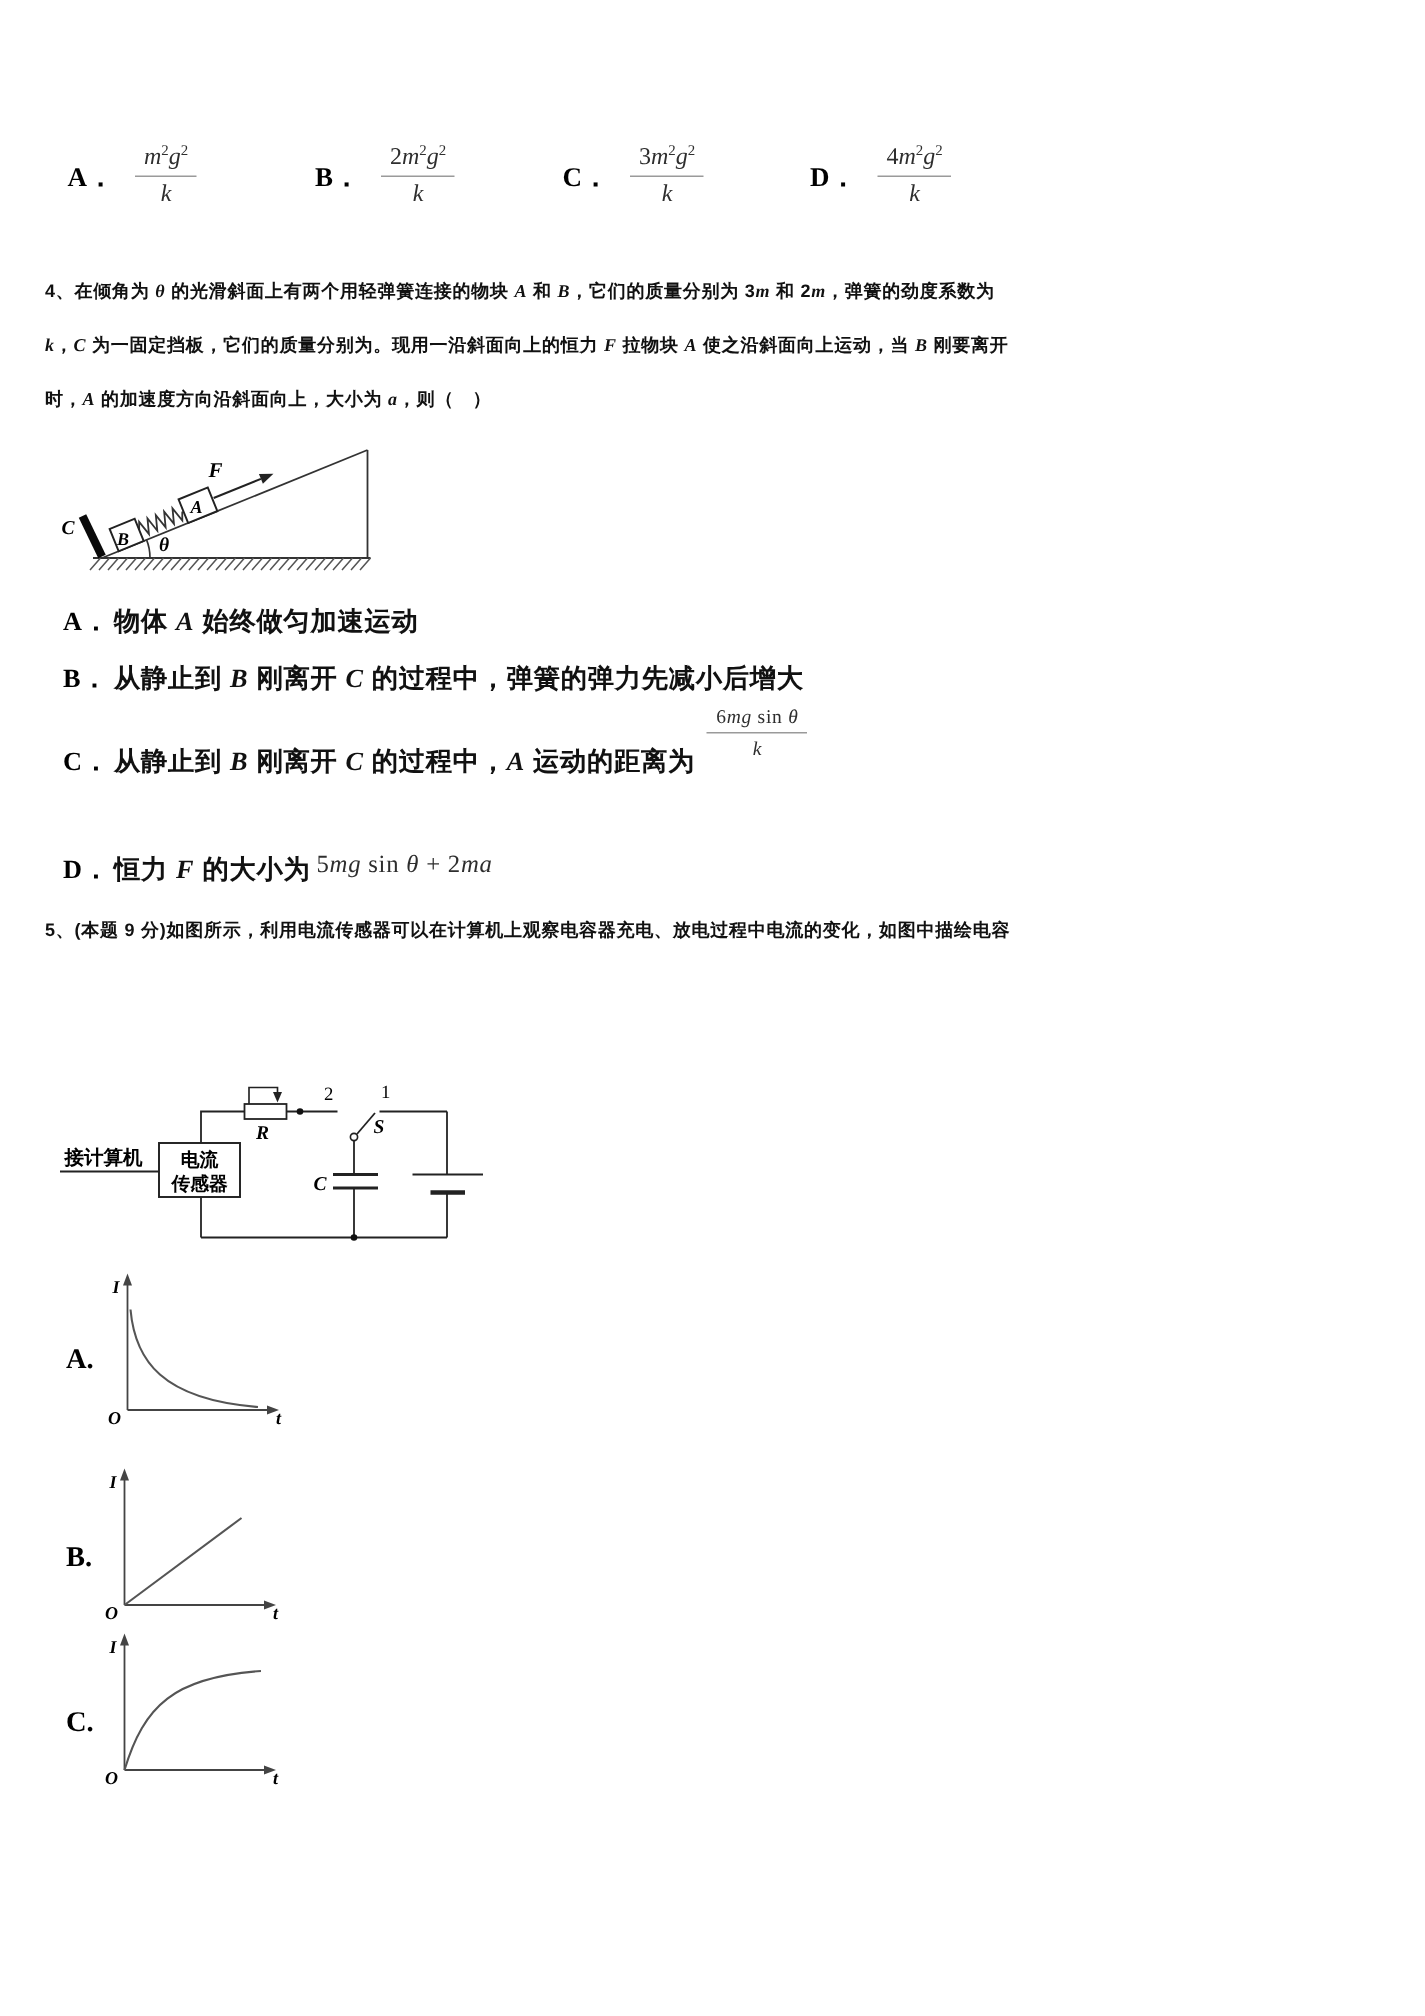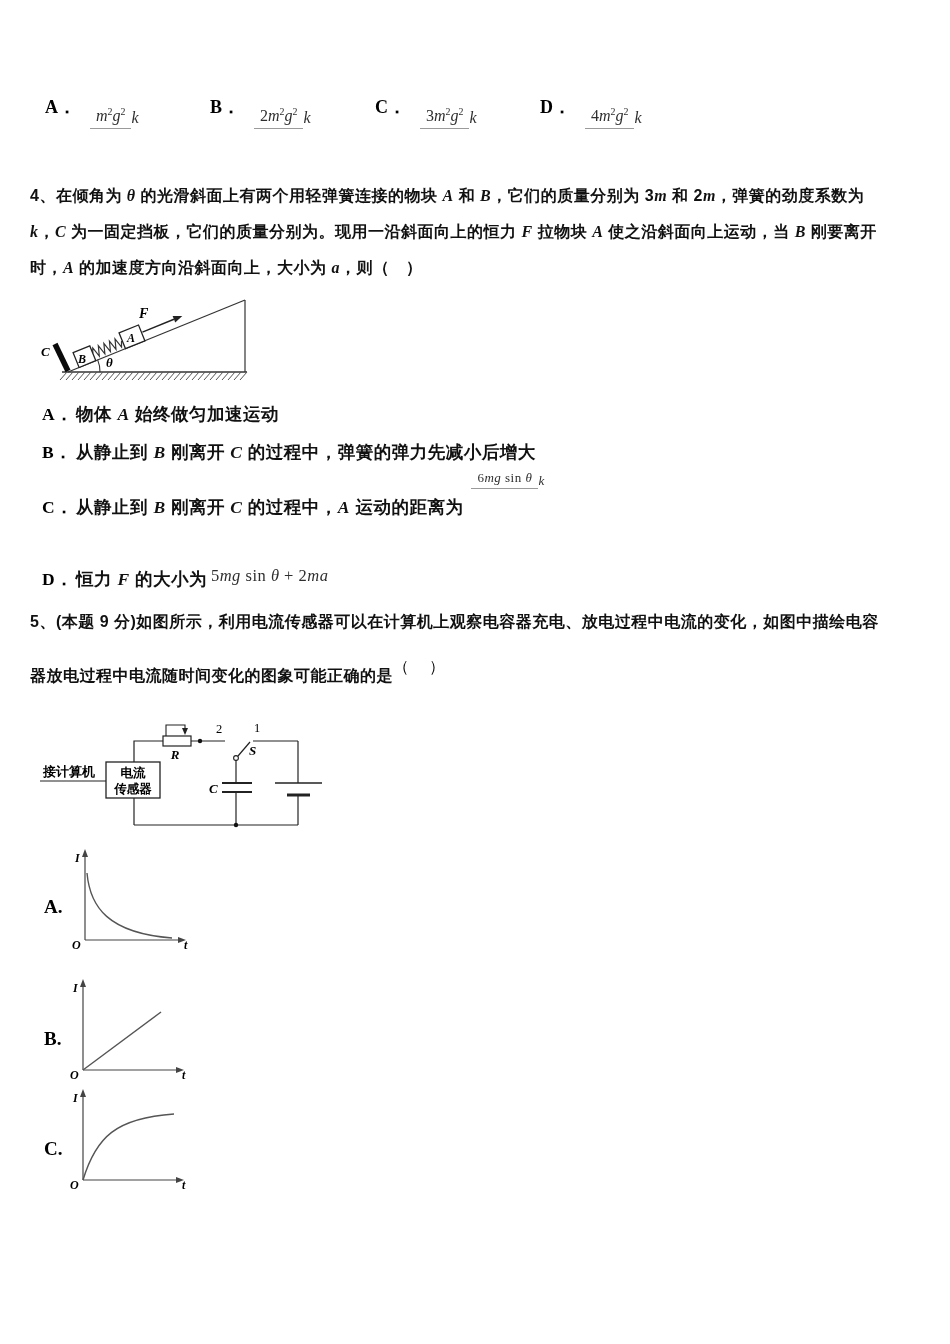--- a/index.html
+++ b/index.html
@@ -3,30 +3,30 @@
 <meta charset="utf-8">
 <style>
   html,body{margin:0;padding:0;background:#e8e8e8;}
   .page{
     position:relative;width:950px;height:1344px;margin:0 auto;
     background:#ffffff;overflow:hidden;
     font-family:"Liberation Sans","DejaVu Sans",sans-serif;
     color:#111;
   }
   
-  .cnline{position:absolute;white-space:nowrap;font-size:16px;font-weight:700;letter-spacing:.5px;}
+  .cnline{position:absolute;white-space:nowrap;font-size:12px;font-weight:700;letter-spacing:.5px;}
   .seg-i{font-style:italic;font-family:"Liberation Serif","DejaVu Serif",serif;}
   .seg-sup{font-size:.62em;vertical-align:super;font-family:"Liberation Serif","DejaVu Serif",serif;}
   .math{font-family:"Liberation Serif","DejaVu Serif",serif;font-weight:400;color:#2e2e2e;}
   .opt-letter{font-family:"Liberation Serif","DejaVu Serif",serif;font-weight:700;color:#000;}
   
   .q3-row{position:absolute;top:95px;left:45px;display:flex;}
   .q3-opt{width:165px;display:flex;align-items:flex-end;}
   .q3-opt .opt-letter{font-size:18px;margin:0 14px 10px 0;}
-  .frac{display:inline-flex;flex-direction:row;align-items:center;font-size:16px;line-height:1.25;}
+  .frac{display:inline-flex;flex-direction:column;align-items:center;font-size:16px;line-height:1.25;}
   .frac .num{padding:0 6px 2px;border-bottom:1.5px solid #9a9a9a;}
   .frac .den{padding-top:2px;font-style:italic;}
   
   .optline{position:absolute;display:flex;align-items:flex-start;font-size:17.5px;font-weight:700;letter-spacing:.5px;white-space:nowrap;}
   .optline .opt-letter{font-size:17.5px;width:34px;flex:0 0 auto;}
   .optC .optext,.optC .opt-letter{margin-top:25px;}
   .optC .frac{margin-left:8px;font-size:13px;}
   .optD .optext,.optD .opt-letter{margin-top:15px;}
   .optD .formula{font-size:16.5px;margin-left:4px;margin-top:14px;}
   
@@ -121,21 +121,20 @@
       <span class="den">k</span>
     </span>
   </div>
   <div class="optline optD" style="top:552px;left:42px;">
     <span class="opt-letter">D．</span>
     <span class="optext"><span>恒力 </span><span class="seg-i">F</span><span> 的大小为</span></span>
     <span class="formula math"><span>5</span><span class="seg-i">mg</span><span> sin </span><span class="seg-i">θ</span><span> + 2</span><span class="seg-i">ma</span></span>
   </div>
 
   <div class="cnline" style="top:612px;left:30px;"><span>5、(本题 9 分)如图所示，利用电流传感器可以在计算机上观察电容器充电、放电过程中电流的变化，如图中描绘电容</span></div>
-  <div class="cnline" style="top:666px;left:30px;"><span><span>器放电过程中电流随时间变化的图象可能正确的是</span></span><span class="paren">（　）</span></div>
 
   <svg class="absvg" style="top:712px;left:35px;" width="295" height="130" viewBox="0 0 295 130">
 
     <text x="8" y="64" font-size="13" font-weight="600">接计算机</text>
     <line x1="5" y1="69" x2="71" y2="69" stroke="#222" stroke-width="1.2"></line>
 
     <rect x="71" y="50" width="54" height="36" fill="none" stroke="#222" stroke-width="1.3"></rect>
     <text x="98" y="65" font-size="12.5" font-weight="600" text-anchor="middle">电流</text>
     <text x="98" y="81" font-size="12.5" font-weight="600" text-anchor="middle">传感器</text>
 

